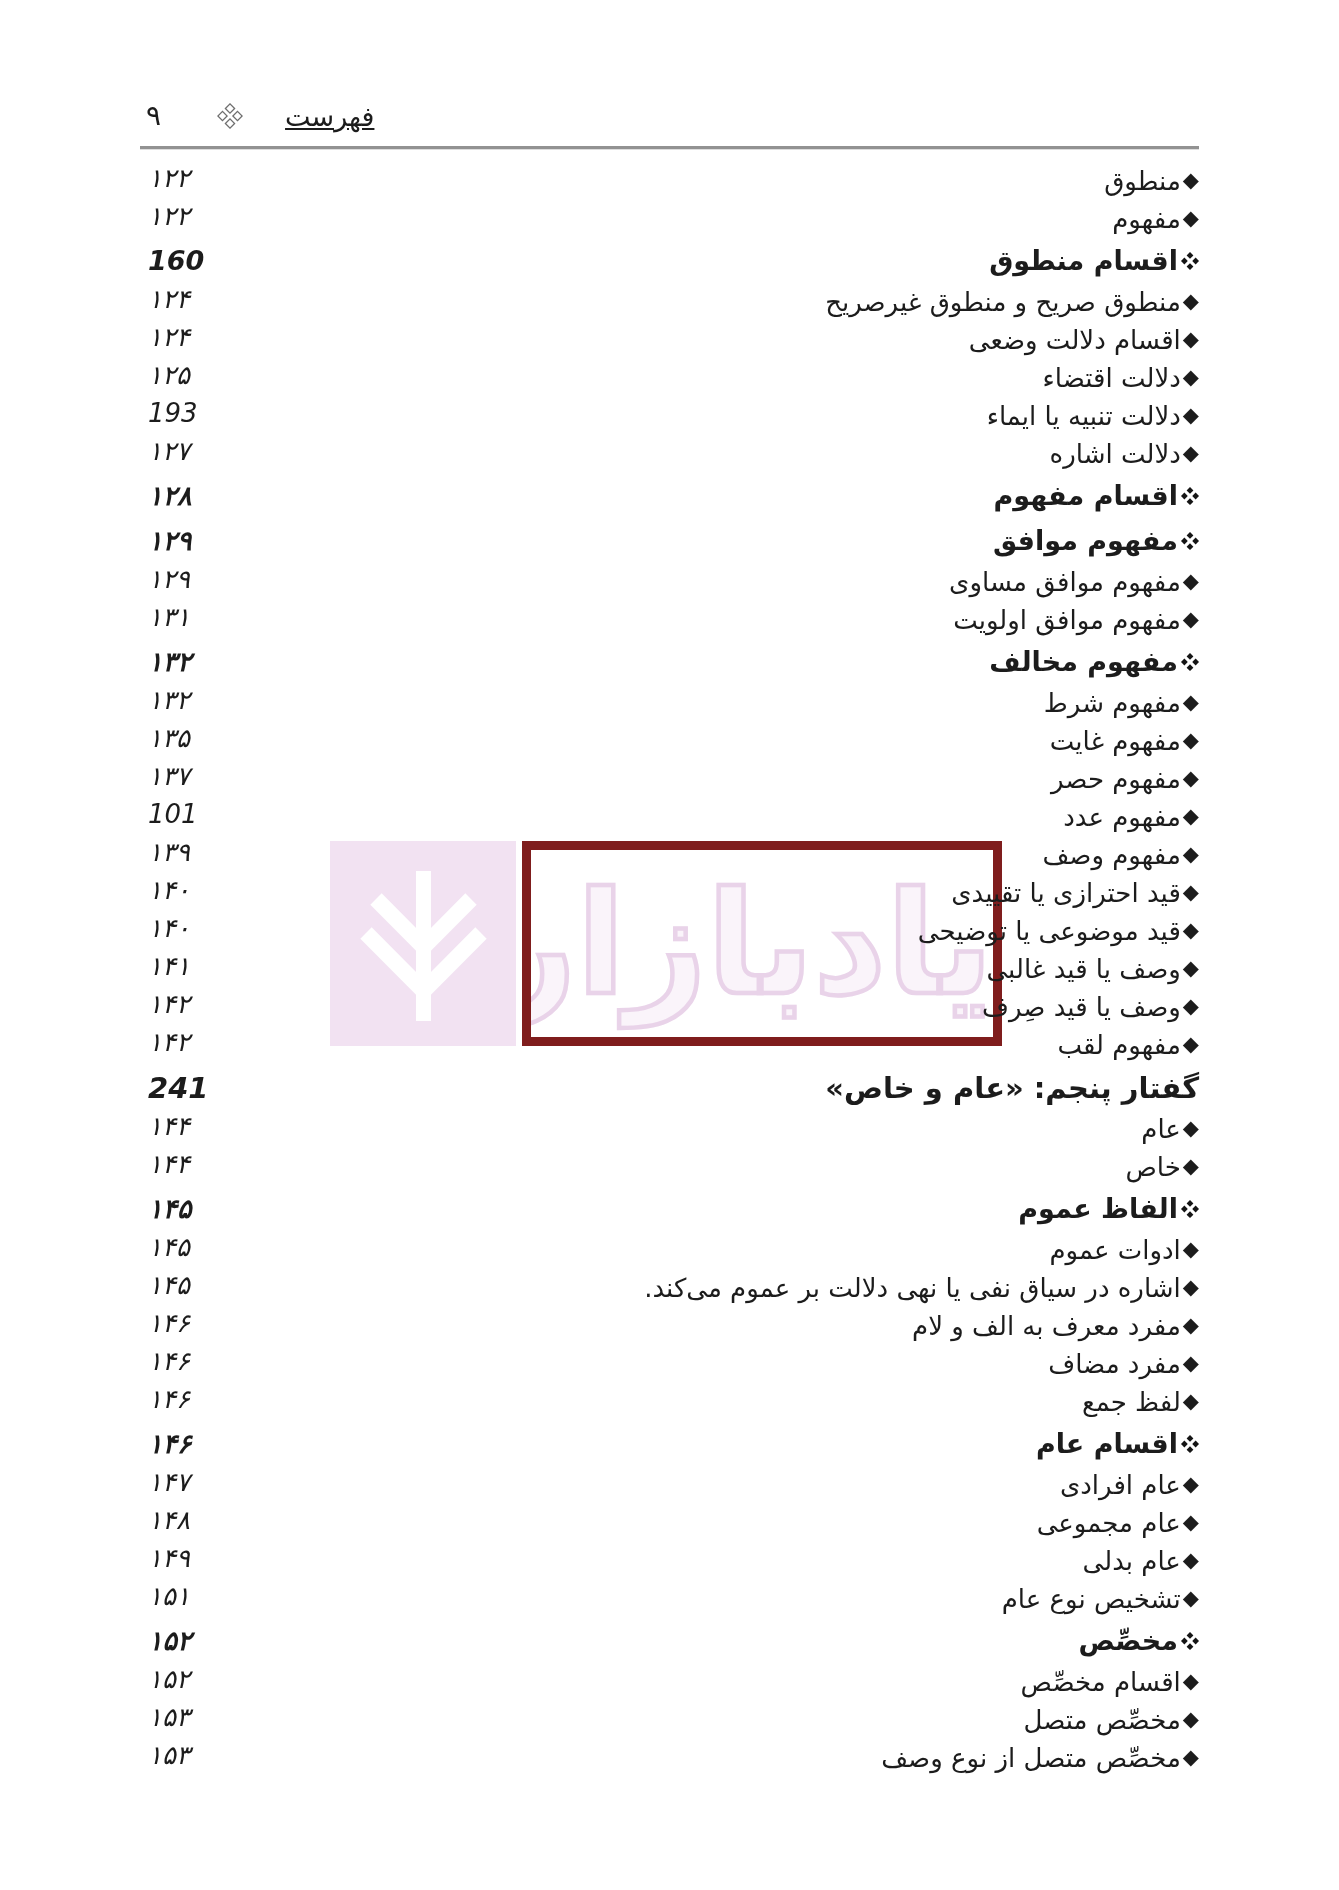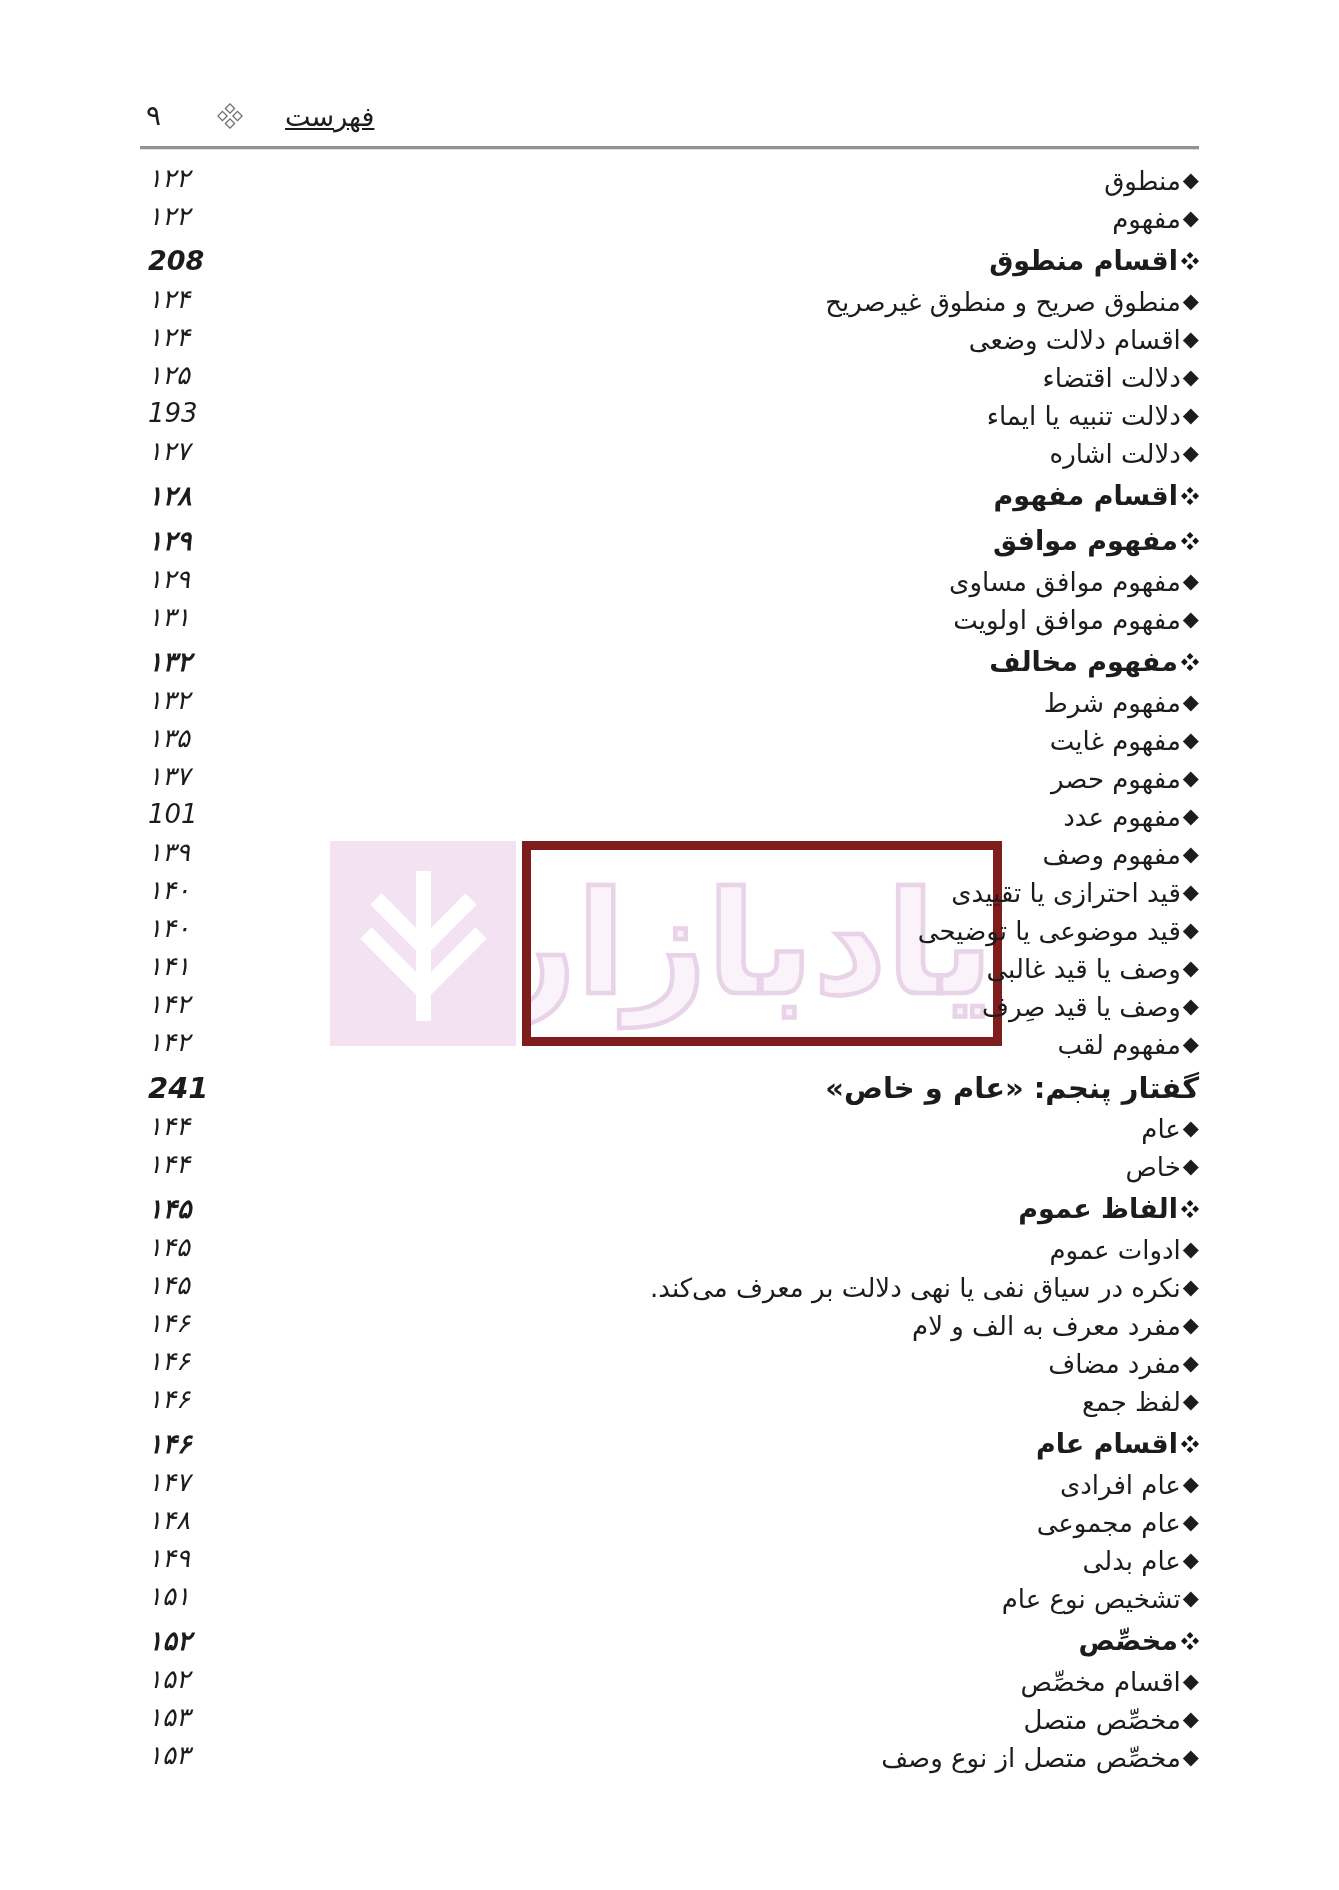--- a/index.html
+++ b/index.html
@@ -127,21 +127,21 @@
       <span class="title-wrap">
         <svg class="m-cluster" viewBox="0 0 24 24" fill="currentColor">
           <rect x="8.8" y="1.3" width="6.4" height="6.4" transform="rotate(45 12 4.5)"></rect>
           <rect x="1.3" y="8.8" width="6.4" height="6.4" transform="rotate(45 4.5 12)"></rect>
           <rect x="16.3" y="8.8" width="6.4" height="6.4" transform="rotate(45 19.5 12)"></rect>
           <rect x="8.8" y="16.3" width="6.4" height="6.4" transform="rotate(45 12 19.5)"></rect>
         </svg>
 
         <span class="t">اقسام منطوق</span>
       </span>
-      <span class="p">208</span>
+      <span class="p">160</span>
     </div>
       <div class="toc-row row--sub">
       <span class="title-wrap">
 
         <span class="m-sub">◆</span>
         <span class="t">منطوق صریح و منطوق غیرصریح</span>
       </span>
       <span class="p">۱۲۴</span>
     </div>
       <div class="toc-row row--sub">
@@ -352,21 +352,21 @@
 
         <span class="m-sub">◆</span>
         <span class="t">ادوات عموم</span>
       </span>
       <span class="p">۱۴۵</span>
     </div>
       <div class="toc-row row--sub">
       <span class="title-wrap">
 
         <span class="m-sub">◆</span>
-        <span class="t">نکره در سیاق نفی یا نهی دلالت بر معرف می‌کند.</span>
+        <span class="t">اشاره در سیاق نفی یا نهی دلالت بر عموم می‌کند.</span>
       </span>
       <span class="p">۱۴۵</span>
     </div>
       <div class="toc-row row--sub">
       <span class="title-wrap">
 
         <span class="m-sub">◆</span>
         <span class="t">مفرد معرف به الف و لام</span>
       </span>
       <span class="p">۱۴۶</span>

